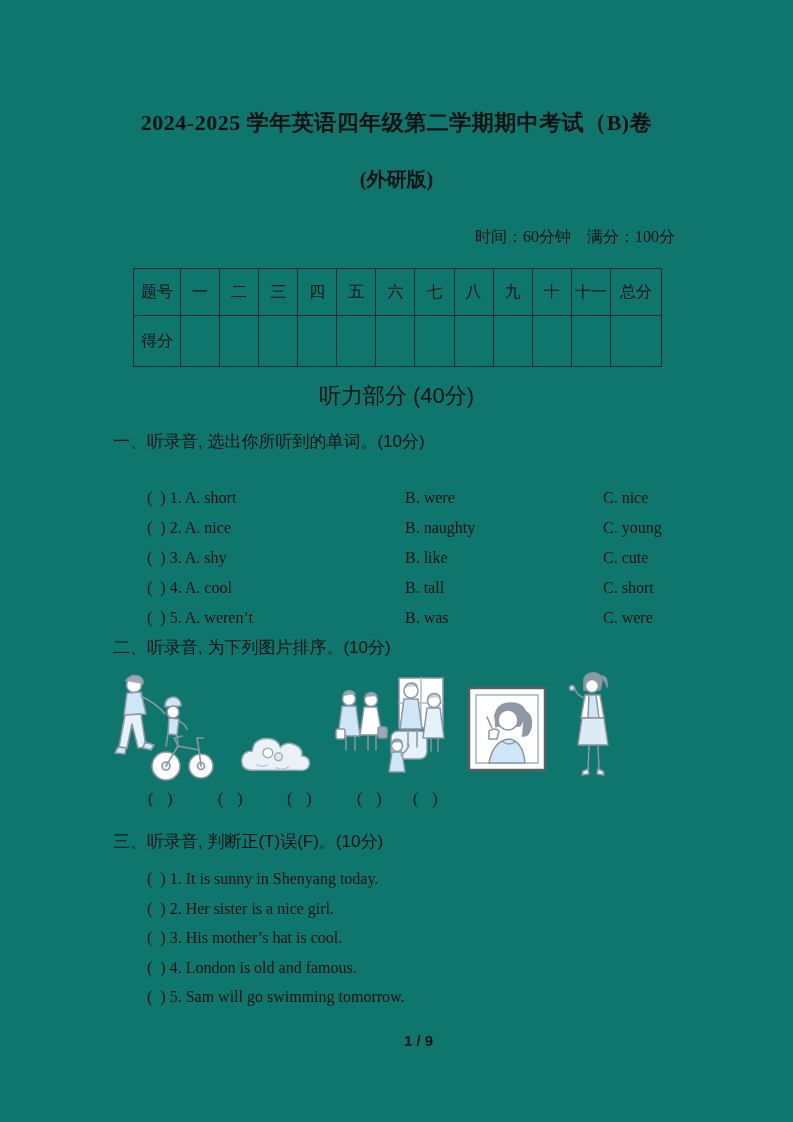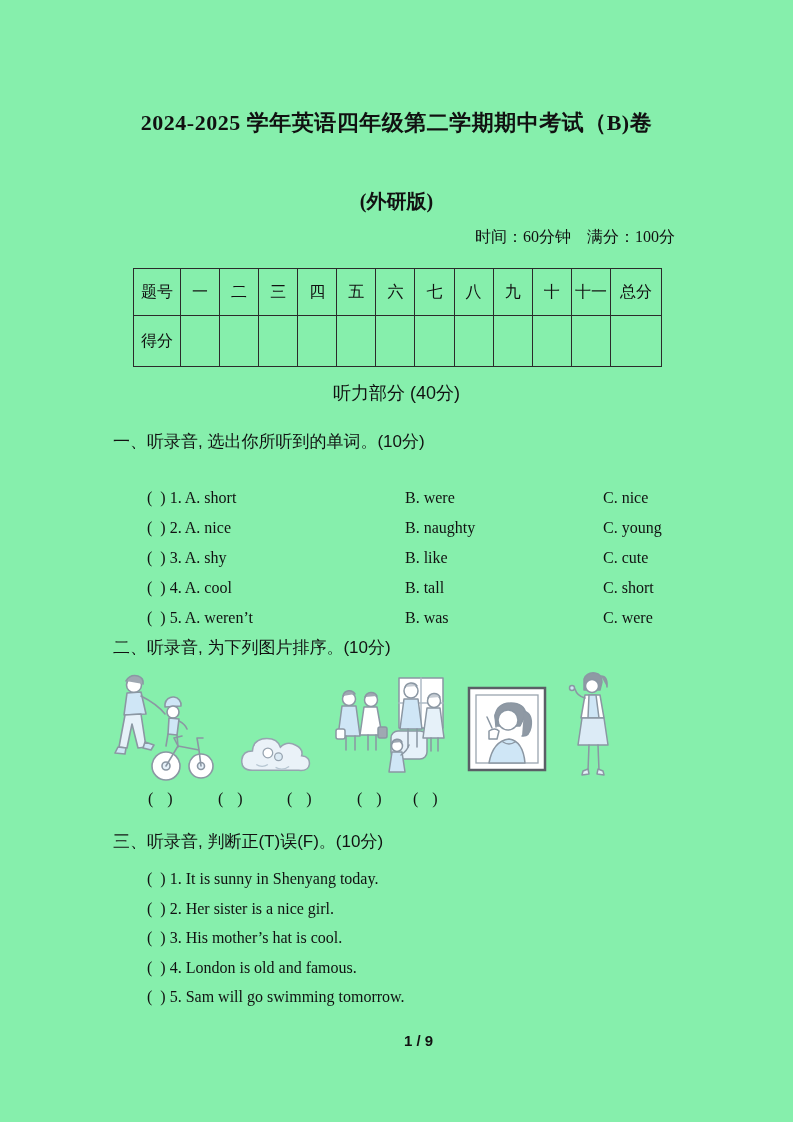--- a/index.html
+++ b/index.html
@@ -1,30 +1,30 @@
 <!DOCTYPE html>
 <html><head>
 <meta charset="utf-8">
 <style>
   html,body{margin:0;padding:0;background:#ffffff;}
-  .page{position:relative;width:793px;height:1122px;background:#86efac;margin:0 auto;overflow:hidden;
+  .page{position:relative;width:793px;height:1122px;background:#0f766e;margin:0 auto;overflow:hidden;
         font-family:"Liberation Serif","DejaVu Serif",serif;color:#111;}
   .abs{position:absolute;}
   .center{left:0;right:0;text-align:center;}
   .title{top:108px;font-size:22px;font-weight:700;letter-spacing:.5px;}
-  .subtitle{top:188px;font-size:20px;font-weight:700;}
+  .subtitle{top:166px;font-size:20px;font-weight:700;}
   .info{top:227px;right:118px;font-size:16px;}
   .score-table{left:133px;top:268px;border-collapse:collapse;table-layout:fixed;width:529px;
         font-family:"Liberation Sans","DejaVu Sans",sans-serif;font-size:16px;}
   .score-table td{border:1.5px solid #2b2b2b;text-align:center;padding:0;}
   .score-table tr.hdr td{height:46px;}
   .score-table tr.score td{height:50px;}
   .score-table td.lbl{width:46px;}
   .score-table td.total{width:50px;}
-  .part-heading{top:381px;font-size:18px;font-family:"Liberation Sans","DejaVu Sans",sans-serif;}
+  .part-heading{top:381px;font-size:22px;font-family:"Liberation Sans","DejaVu Sans",sans-serif;}
   .sec-heading{left:113px;font-size:17px;font-family:"Liberation Sans","DejaVu Sans",sans-serif;}
   .s1{top:430px;} .s2{top:636px;} .s3{top:830px;}
   .optrows{left:0;top:472px;width:793px;}
   .optrow{position:relative;height:30px;}
   .optrow span{position:absolute;top:17px;font-size:16px;white-space:pre;}
   .optrow .oa{left:147px;} .optrow .ob{left:405px;} .optrow .oc{left:603px;}
   .blankrow{top:790px;left:0;width:793px;height:22px;}
   .blankrow span{position:absolute;top:0;font-size:16px;white-space:pre;letter-spacing:2px;}
   .stmts{left:0;top:866px;width:793px;text-decoration:underline;}
   .stmt{position:relative;height:29.6px;}

